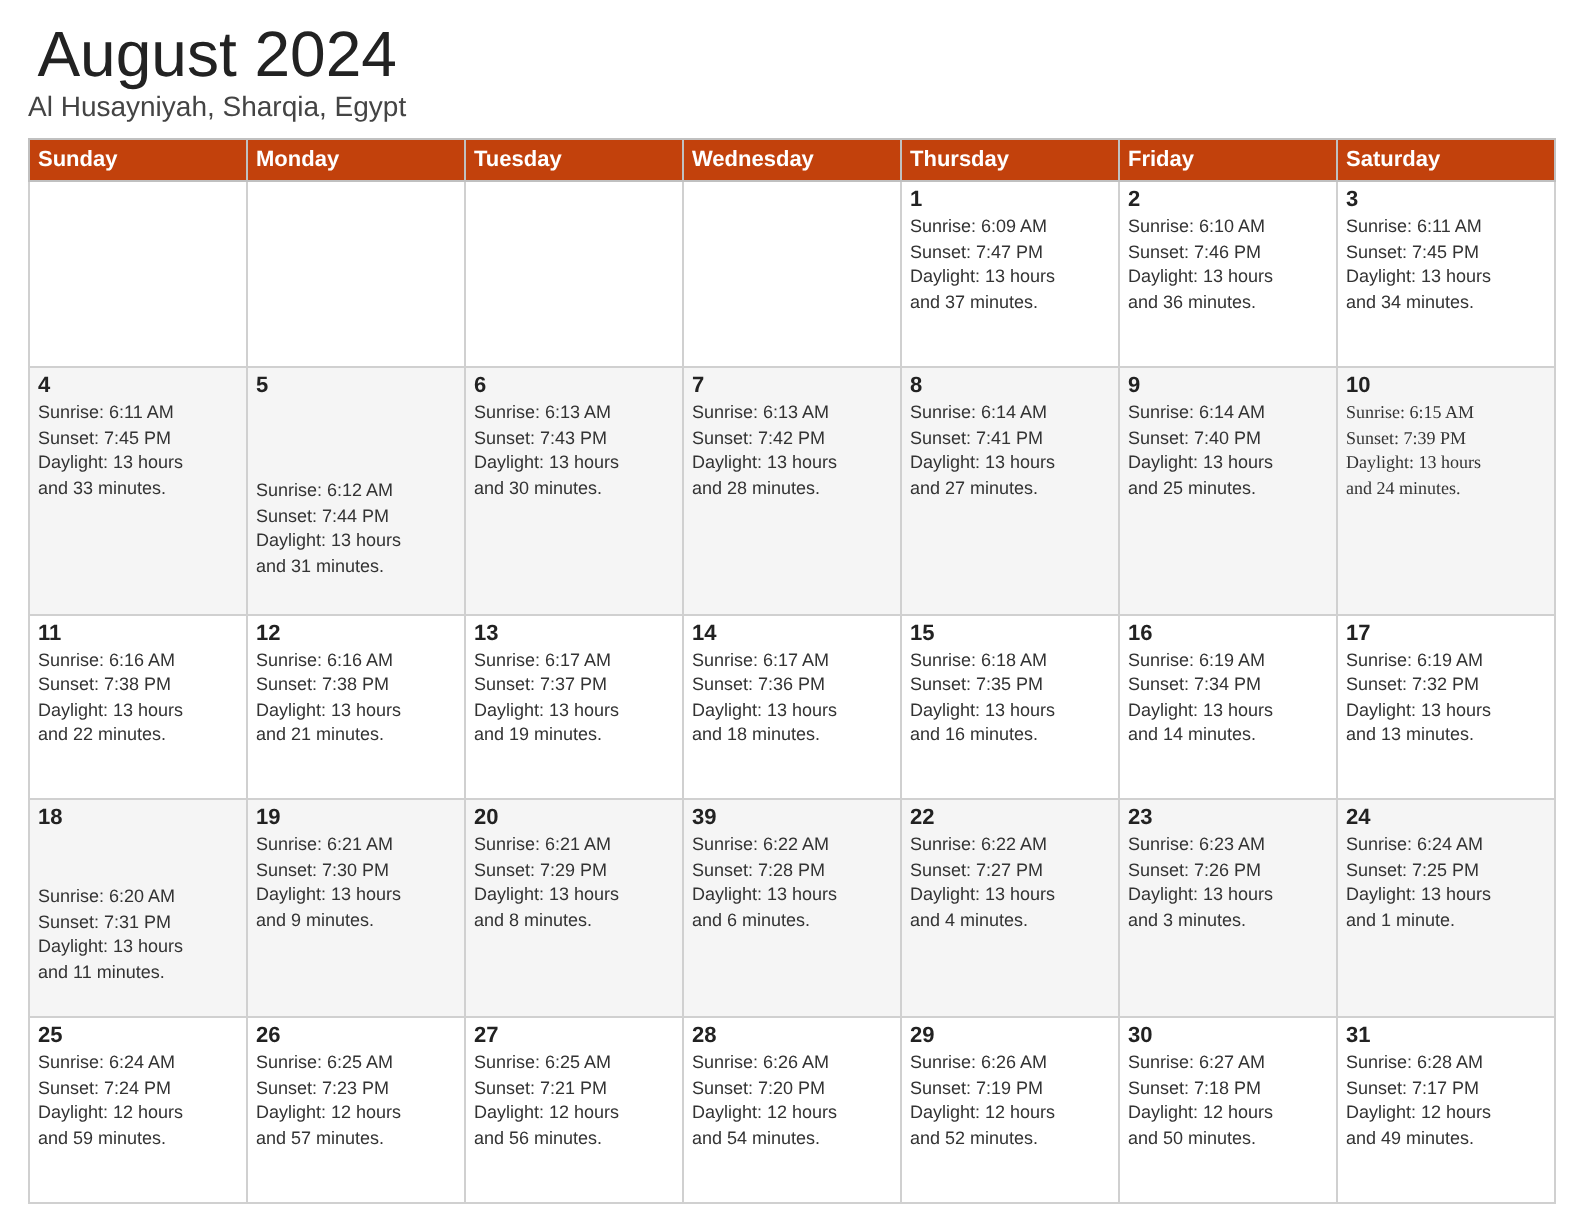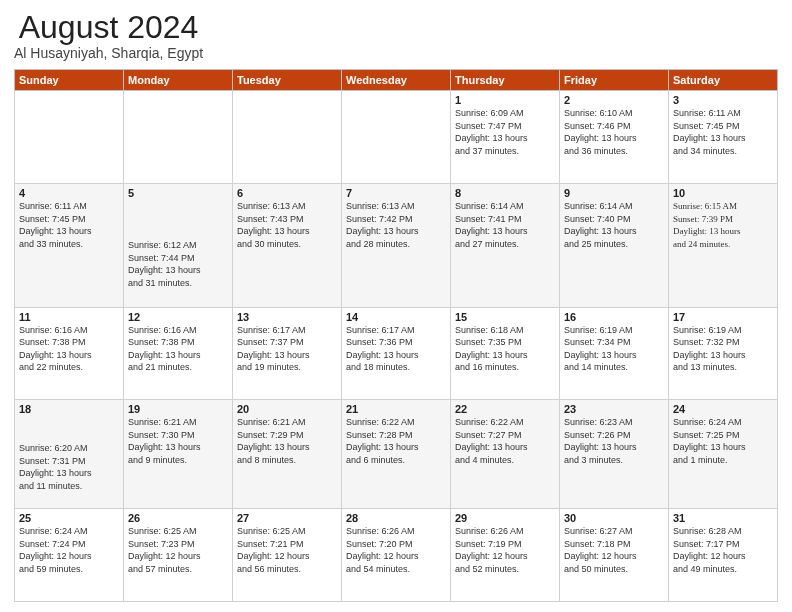--- a/index.html
+++ b/index.html
@@ -260,21 +260,21 @@
 and 9 minutes.</div>
           </td>
           <td>
             <span class="day-number">20</span>
             <div class="day-info" style="white-space: pre-line;">Sunrise: 6:21 AM
 Sunset: 7:29 PM
 Daylight: 13 hours
 and 8 minutes.</div>
           </td>
           <td>
-            <span class="day-number">21</span>
+            <span class="day-number">39</span>
             <div class="day-info" style="white-space: pre-line;">Sunrise: 6:22 AM
 Sunset: 7:28 PM
 Daylight: 13 hours
 and 6 minutes.</div>
           </td>
           <td>
             <span class="day-number">22</span>
             <div class="day-info" style="white-space: pre-line;">Sunrise: 6:22 AM
 Sunset: 7:27 PM
 Daylight: 13 hours

